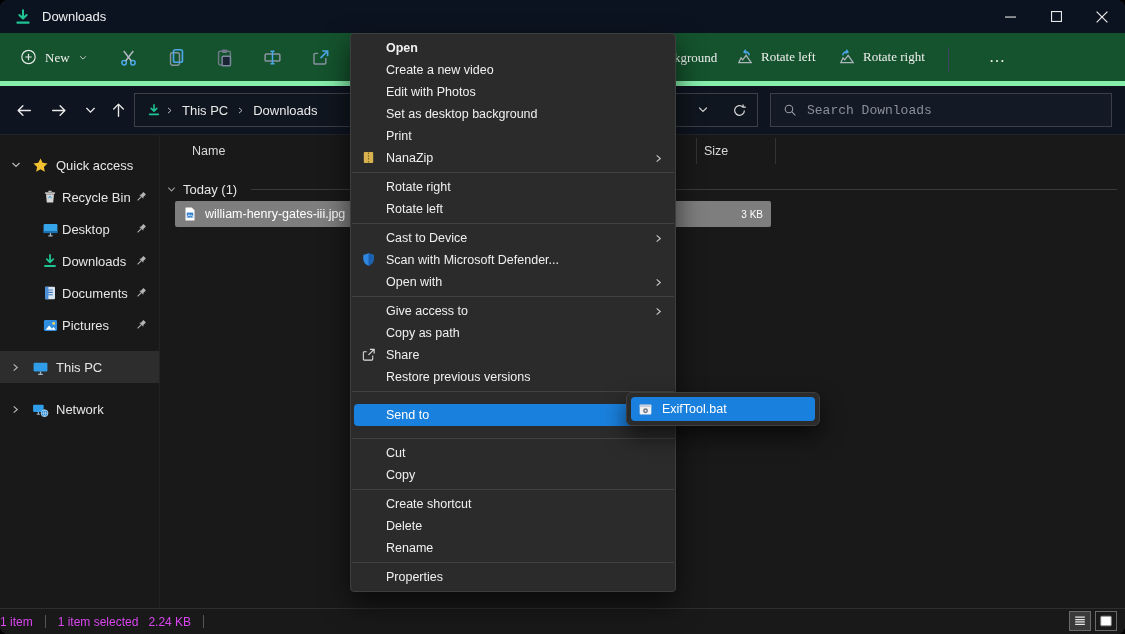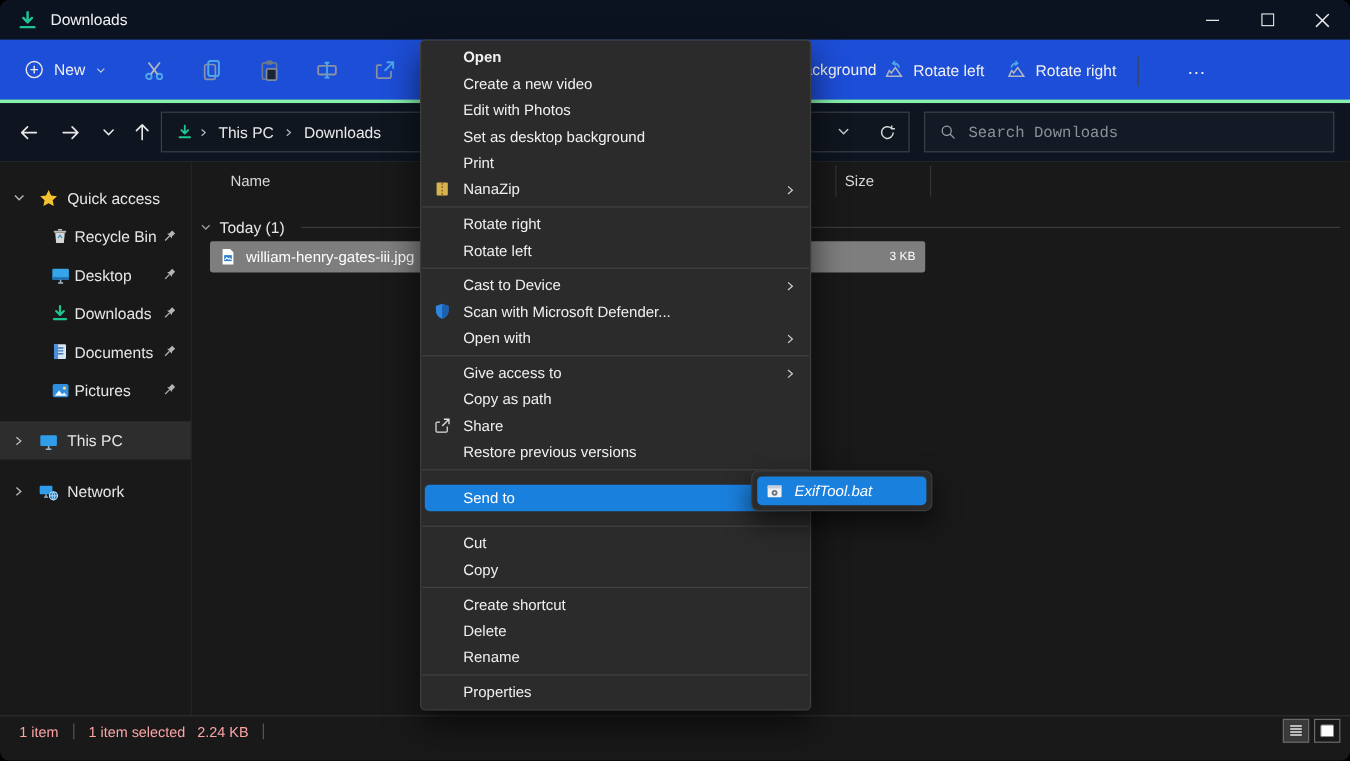--- a/index.html
+++ b/index.html
@@ -7,21 +7,21 @@
   .window { position:relative; width:1125px; height:634px; background:#191919; overflow:hidden; color:#e8e8e8; border-radius:8px; }
 
   
   .titlebar { height:33px; background:#0c1320; display:flex; align-items:center; padding-left:14px; }
   .titlebar .app-icon { width:18px; height:18px; margin-right:10px; }
   .titlebar .title { font-size:13px; color:#f0f0f0; }
   .win-controls { margin-left:auto; display:flex; height:100%; }
   .wc { width:46px; height:100%; display:flex; align-items:center; justify-content:center; }
 
   
-  .toolbar { position:relative; height:53px; background:#1d4ed8; border-bottom:3px solid #86efac; }
+  .toolbar { position:relative; height:53px; background:#14532d; border-bottom:5px solid #86efac;font-family:Liberation Serif, serif; }
   .new-btn { position:absolute; left:20px; top:50%; transform:translateY(-50%); display:flex; align-items:center; gap:8px; font-size:13px; color:#f0f0f0; }
   .tb-icon { position:absolute; top:50%; transform:translateY(-50%); width:22px; height:22px; display:flex; align-items:center; justify-content:center; }
   .tb-labelled { position:absolute; top:50%; transform:translateY(-50%); display:flex; align-items:center; gap:7px; font-size:13px; color:#f0f0f0; }
   .tb-divider { position:absolute; left:948px; top:14px; width:1px; height:25px; background:#39455a; }
   .tb-more { position:absolute; left:978px; top:50%; transform:translateY(-50%); font-size:16px; letter-spacing:2px; color:#f0f0f0; width:40px; text-align:center; }
 
   
   .addressbar { position:relative; height:48px; background:#0e1420; }
   .nav-btn { position:absolute; top:50%; transform:translateY(-50%); width:28px; height:28px; display:flex; align-items:center; justify-content:center; }
   .addr-box { position:absolute; left:134px; top:7px; width:624px; height:34px; border:1px solid #3b4048; background:#10161f; display:flex; align-items:center; padding-left:12px; font-size:13px; }
@@ -52,38 +52,38 @@
   .col-div { position:absolute; top:3px; width:1px; height:26px; background:#333; }
   .group-row { position:absolute; top:42px; left:0; right:8px; height:24px; display:flex; align-items:center; font-size:13px; color:#e6e6e6; }
   .group-row .gchev { margin-left:6px; margin-right:6px; display:flex; }
   .group-row .gline { flex:1; height:1px; background:#3a3a3a; margin-left:14px; }
   .file-row { position:absolute; top:66px; left:15px; width:596px; height:26px; background:#7e7e7e; border-radius:2px; display:flex; align-items:center; padding:0 8px 0 7px; }
   .file-row .ficon { width:16px; height:16px; margin-right:7px; display:flex; }
   .file-row .fname { font-size:12.5px; color:#fff; }
   .file-row .fsize { margin-left:auto; font-size:10px; color:#fff; }
 
   
-  .statusbar { position:absolute; left:0; right:0; bottom:12px; height:26px; background:#191919; border-top:1px solid #2e2e2e; display:flex; align-items:center; font-size:12px; color:#fca5a5; padding-left:16px; }
+  .statusbar { position:absolute; left:0; right:0; bottom:0; height:26px; background:#191919; border-top:1px solid #2e2e2e; display:flex; align-items:center; font-size:12px; color:#d946ef; }
   .sb-div { width:1px; height:13px; background:#555; margin:0 12px; }
   .sb-views { position:absolute; right:8px; top:2px; display:flex; gap:4px; }
   .sb-view { width:22px; height:20px; display:flex; align-items:center; justify-content:center; border:1px solid transparent; }
   .sb-view.active { background:#3a3a3a; border-color:#6a6a6a; }
   .sb-view.thumb { border-color:#6a6a6a; }
 
   
   .menu { position:absolute; left:350px; top:33px; width:326px; background:#2b2b2b; border:1px solid #3e3e3e; border-radius:4px; box-shadow:0 12px 28px rgba(0,0,0,.6); padding:3px 0; z-index:50; font-size:12.5px; color:#f0f0f0; }
   .mi { position:relative; height:22px; display:flex; align-items:center; padding-left:35px; }
   .mi.bold { font-weight:bold; }
   .mi .mi-icon { position:absolute; left:10px; width:16px; height:16px; display:flex; }
   .mi .mi-arrow { position:absolute; right:11px; display:flex; }
   .mi.highlight { background:#1a80dd; border-radius:4px; margin:12px 3px; padding-left:32px; color:#fff; }
   .msep { height:1px; background:#424242; margin:3px 1px; }
 
   
-  .submenu { position:absolute; left:626px; top:392px; width:151px; background:#2b2b2b; border:1px solid #3e3e3e; border-radius:6px; box-shadow:0 10px 22px rgba(0,0,0,.6); padding:4px; z-index:60;font-style:italic; }
+  .submenu { position:absolute; left:626px; top:392px; width:194px; background:#2b2b2b; border:1px solid #3e3e3e; border-radius:6px; box-shadow:0 10px 22px rgba(0,0,0,.6); padding:4px; z-index:60; }
   .smi { height:24px; display:flex; align-items:center; gap:9px; background:#1a80dd; border-radius:4px; padding:0 7px; color:#fff; font-size:12.5px; }
   .smi .smi-icon { width:15px; height:15px; display:flex; }
 
   svg { display:block; }
 </style>
 </head>
 <body>
 
 <div class="window">
 

